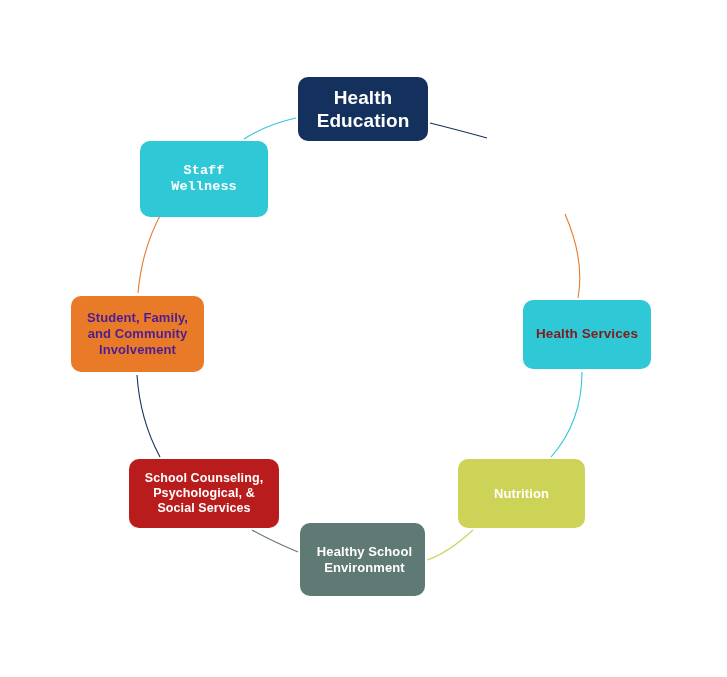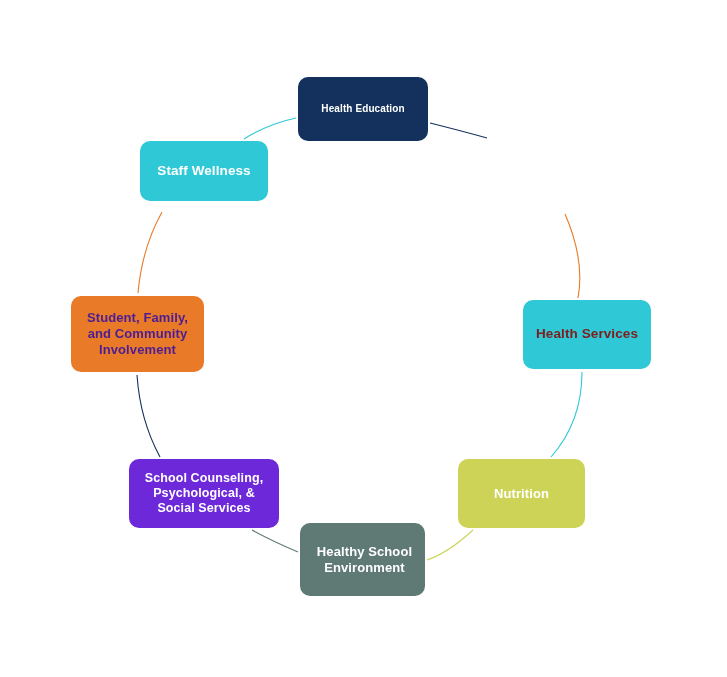--- a/index.html
+++ b/index.html
@@ -24,28 +24,28 @@
     box-sizing:border-box;
     padding:4px 8px;
     z-index:2;
   }
   .node .lbl{
     display:block;
     line-height:1.22;
     white-space:pre-line;
   }
   
-  #n-health-education      {left:298px;top:77px;  width:130px;height:64px; font-size:10px;}
+  #n-health-education      {left:298px;top:77px;  width:130px;height:64px; font-size:19px;}
   #n-physical-education    {left:458px;top:140px; width:128px;height:71px; font-size:12.5px;}
   #n-health-services       {left:523px;top:300px; width:128px;height:69px; font-size:13.5px;}
   #n-nutrition             {left:458px;top:459px; width:127px;height:69px; font-size:13px;text-align:center;}
   #n-healthy-school-env    {left:300px;top:523px; width:125px;height:73px; font-size:13px;padding-left:12px;}
   #n-school-counseling     {left:129px;top:459px; width:150px;height:69px; font-size:12.5px;}
   #n-student-family        {left:71px; top:296px; width:133px;height:76px; font-size:13px;}
-  #n-staff-wellness        {left:140px;top:141px; width:128px;height:60px; font-size:13.5px;}
+  #n-staff-wellness        {left:140px;top:141px; width:128px;height:76px; font-size:13.5px;font-family:Liberation Mono, monospace;}
 </style>
 </head>
 <body style="background: rgb(255, 255, 255);">
 
 <div id="stage">
 
   <svg id="arcs" viewBox="0 0 727 677">
 
     <path d="M 430 123 Q 462 131 487 138" fill="none" stroke="#13315c" stroke-width="1.1"></path>
     <path d="M 565 214 Q 585 260 578 298" fill="none" stroke="#e87a28" stroke-width="1.1"></path>
@@ -68,21 +68,21 @@
 
   <div class="node" id="n-nutrition" style="background: rgb(205, 211, 86); color: rgb(255, 255, 255);">
     <span class="lbl">Nutrition</span>
   </div>
 
   <div class="node" id="n-healthy-school-env" style="background: rgb(95, 122, 117); color: rgb(255, 255, 255);">
     <span class="lbl">Healthy School
 Environment</span>
   </div>
 
-  <div class="node" id="n-school-counseling" style="background: #6d28d9; color: rgb(255, 255, 255);">
+  <div class="node" id="n-school-counseling" style="background: #b91c1c; color: rgb(255, 255, 255);">
     <span class="lbl">School Counseling,
 Psychological, &amp;
 Social Services</span>
   </div>
 
   <div class="node" id="n-student-family" style="background: rgb(232, 122, 40); color: #4c1d95;">
     <span class="lbl">Student, Family,
 and Community
 Involvement</span>
   </div>

